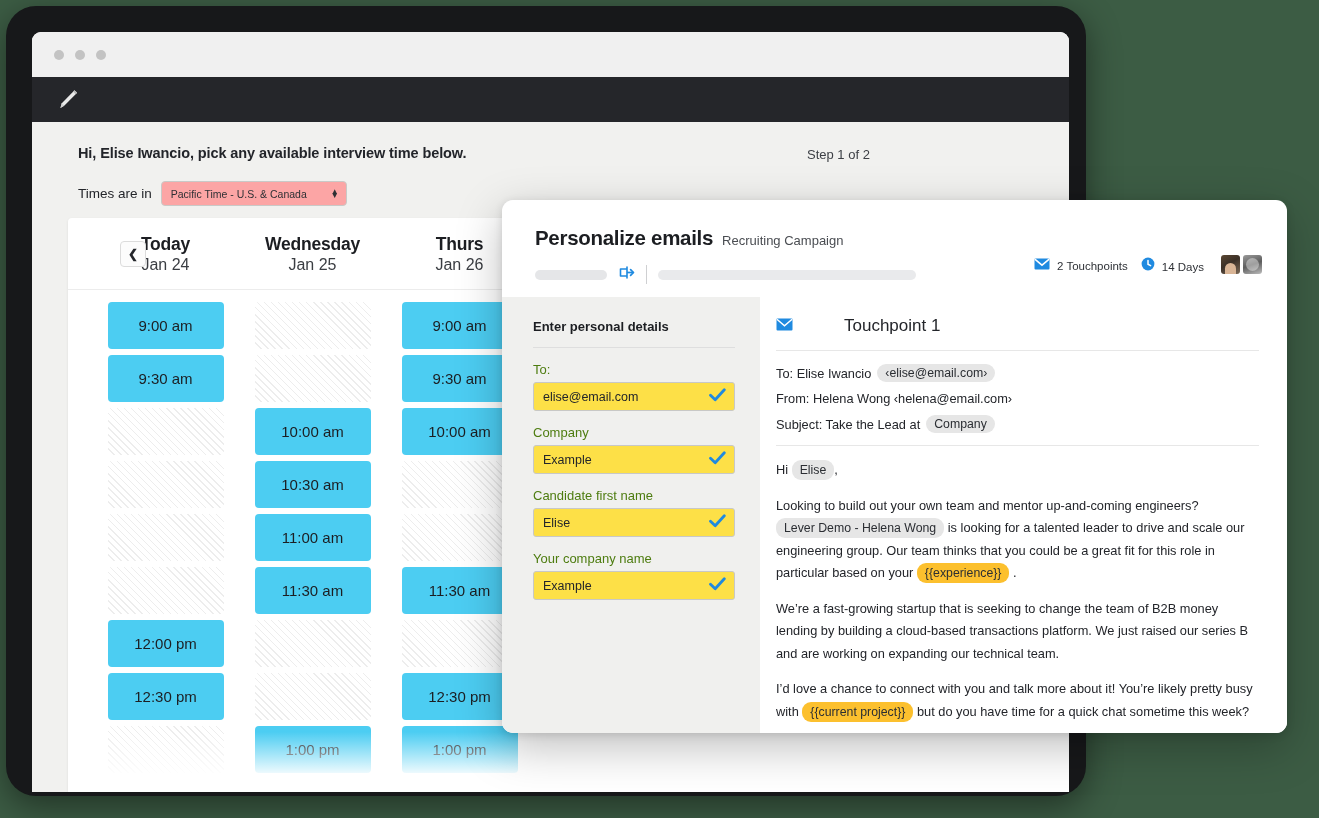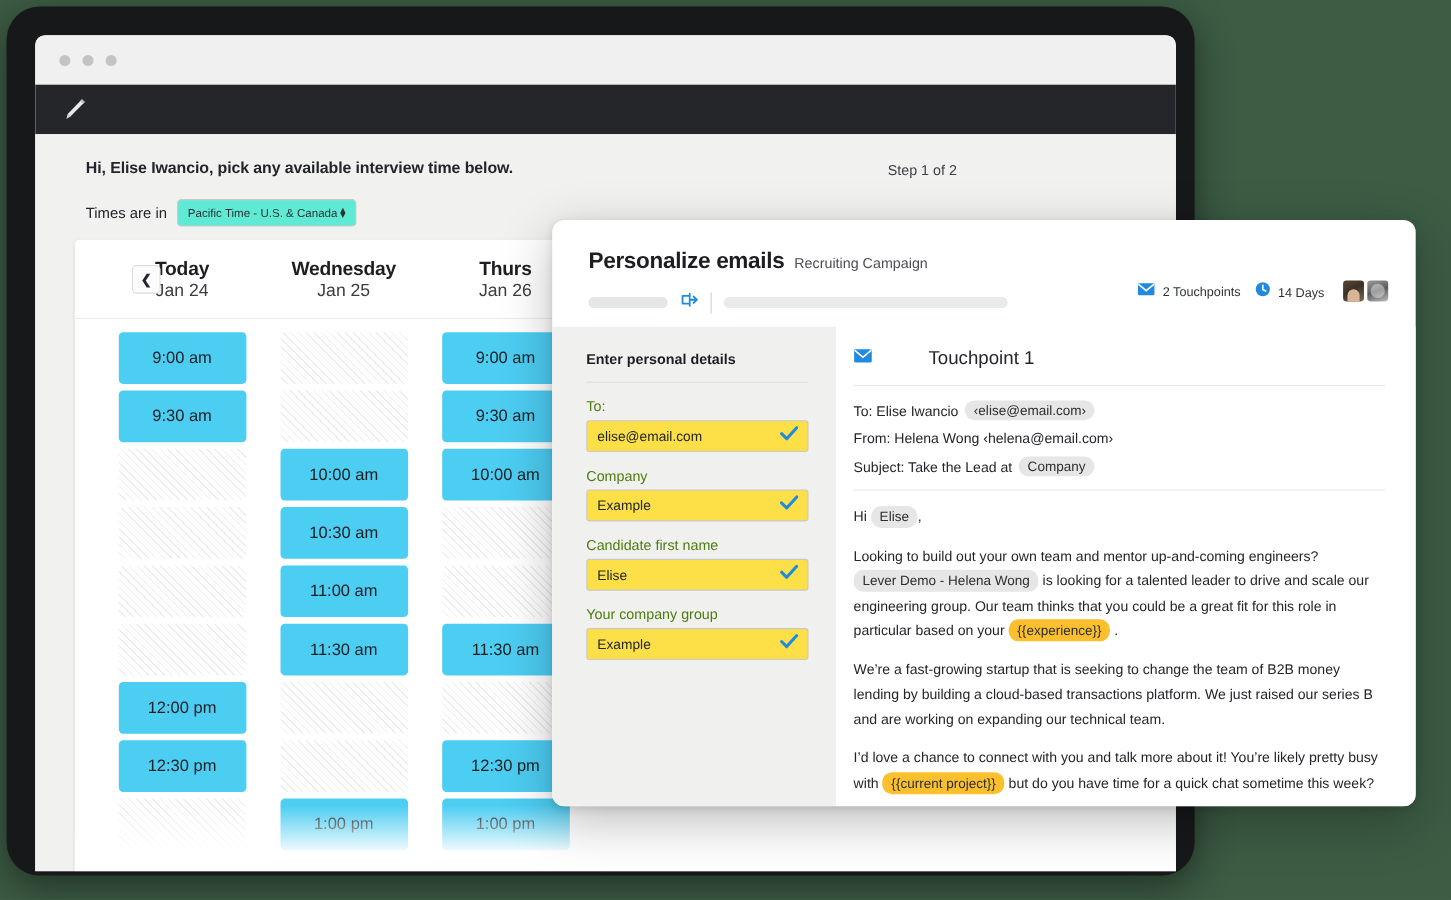--- a/index.html
+++ b/index.html
@@ -94,27 +94,27 @@
     position: absolute;
     left: 46px;
     top: 59px;
     display: flex;
     align-items: center;
     gap: 9px;
   }
   .tz-label { font-size: 13.5px; color: #23252a; }
   .tz-select {
     border: 1px solid #c9c9c7;
-    background: #5eead4;
+    background: #fca5a5;
     border-radius: 4px;
     height: 25px;
     padding: 0 7px 0 9px;
     display: flex;
     align-items: center;
-    gap: 1px;
+    gap: 24px;
     font-size: 10.5px;
     color: #2e3034;
   }
   .spinner-arrows { display: flex; flex-direction: column; line-height: 4px; font-size: 8px; color: #2e3034; }
 
   
   .cal-card {
     position: absolute;
     left: 36px;
     top: 96px;
@@ -500,21 +500,21 @@
             <div class="field">
               <div class="field-label">Candidate first name</div>
               <div class="field-input">
                 <span class="field-value">Elise</span>
                 <span class="check"><svg width="17" height="14" viewBox="0 0 17 14">
                     <path d="M1.5 7.2 L6.2 11.8 L15.3 1.8" fill="none" stroke="#1f8ae0" stroke-width="2.8" stroke-linecap="round" stroke-linejoin="round"></path>
                   </svg></span>
               </div>
             </div>
             <div class="field">
-              <div class="field-label">Your company group</div>
+              <div class="field-label">Your company name</div>
               <div class="field-input">
                 <span class="field-value">Example</span>
                 <span class="check"><svg width="17" height="14" viewBox="0 0 17 14">
                     <path d="M1.5 7.2 L6.2 11.8 L15.3 1.8" fill="none" stroke="#1f8ae0" stroke-width="2.8" stroke-linecap="round" stroke-linejoin="round"></path>
                   </svg></span>
               </div>
             </div>
           </div>
       </div>
 

